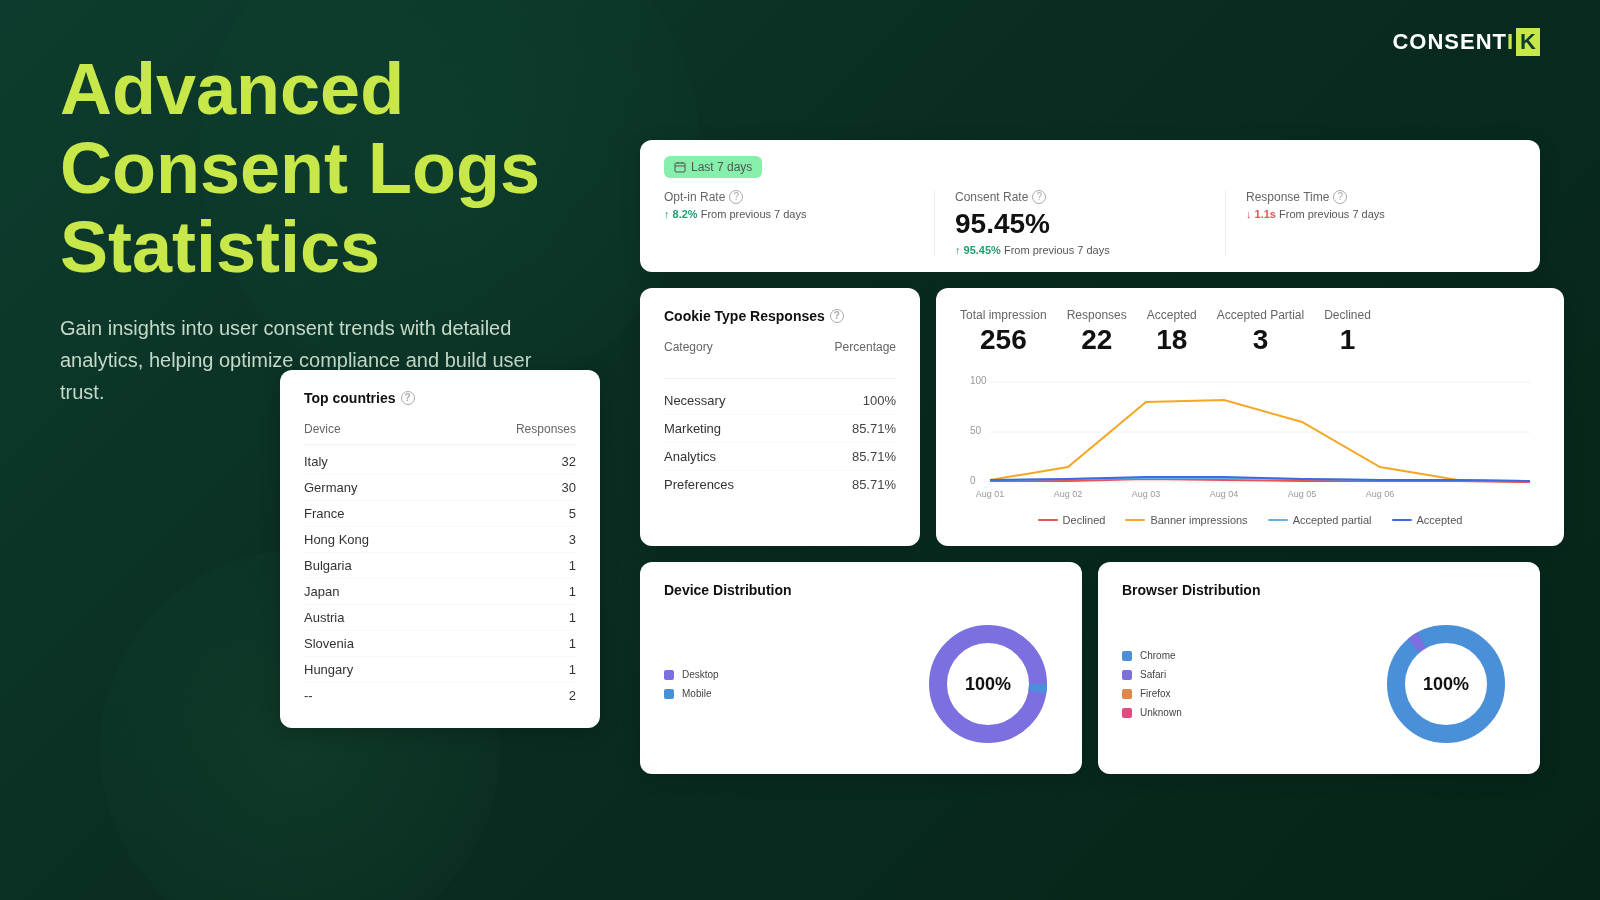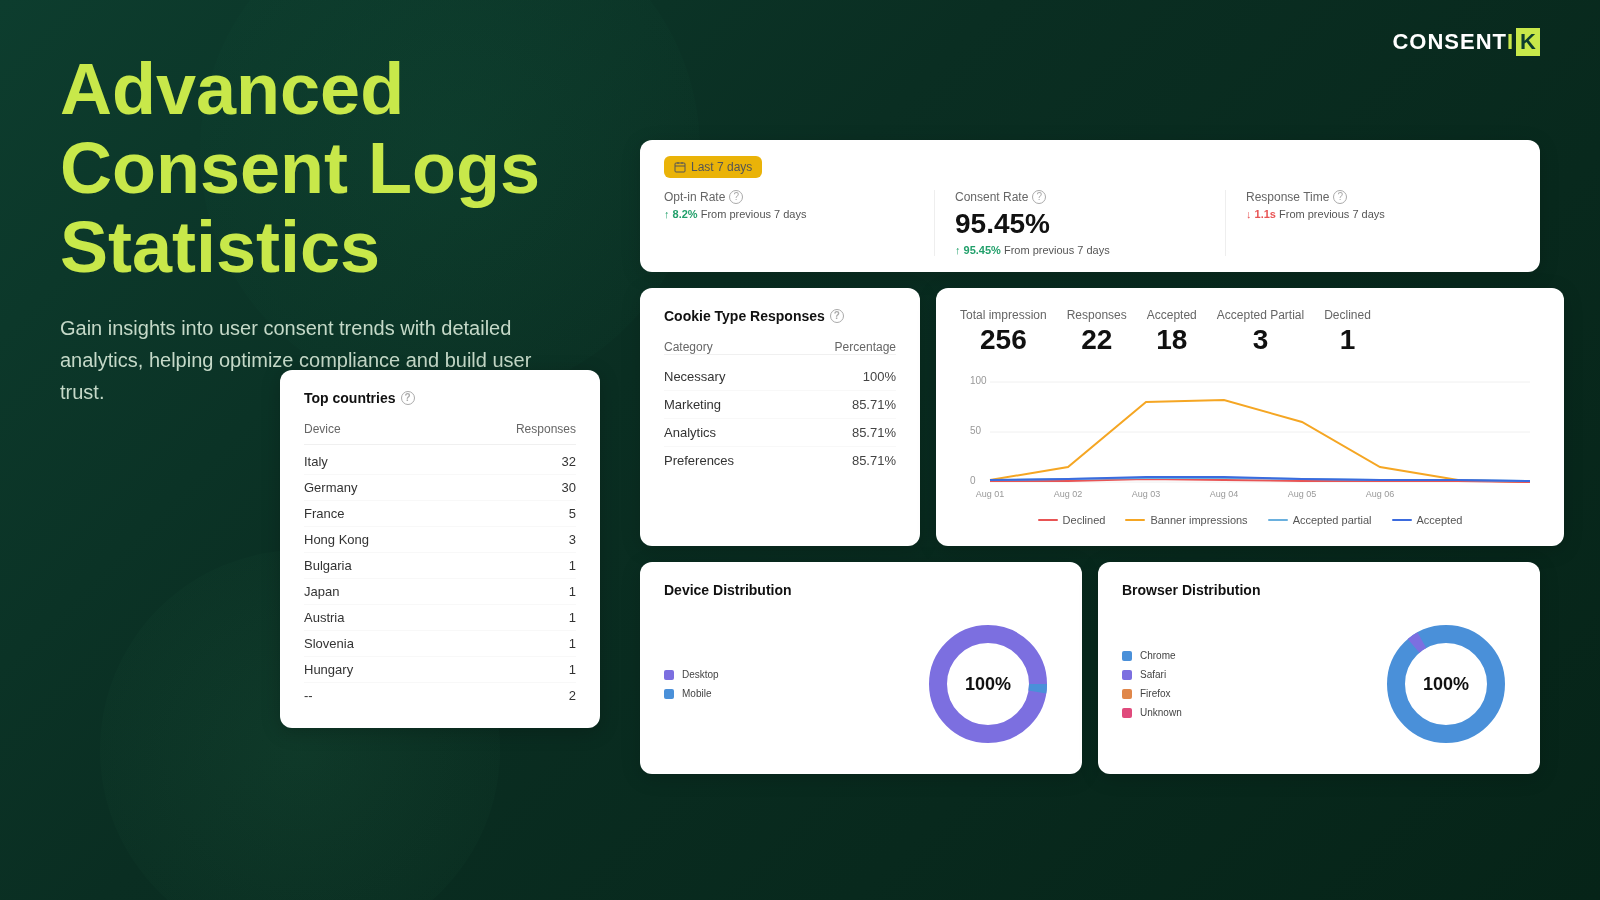--- a/index.html
+++ b/index.html
@@ -75,21 +75,21 @@
       margin-bottom: 16px;
       box-shadow: 0 4px 20px rgba(0,0,0,0.15);
     }
     .stats-card-header {
       display: flex;
       align-items: center;
       gap: 6px;
       margin-bottom: 12px;
     }
     .date-badge {
-      background: #eab308;
+      background: #86efac;
       border-radius: 6px;
       padding: 4px 10px;
       font-size: 12px;
       color: #555;
       display: flex;
       align-items: center;
       gap: 5px;
     }
     .stats-metrics {
       display: flex;
@@ -147,21 +147,21 @@
       display: flex;
       align-items: center;
       gap: 5px;
     }
     .cookie-table { width: 100%; }
     .cookie-table-header {
       display: flex;
       justify-content: space-between;
       font-size: 12px;
       color: #666;
-      padding-bottom: 0;
+      padding-bottom: 24px;
       border-bottom: 1px solid #f0f0f0;
       margin-bottom: 8px;
       gap: 25px;
     }
     .cookie-row {
       display: flex;
       justify-content: space-between;
       font-size: 13px;
       color: #333;
       padding: 6px 0;

